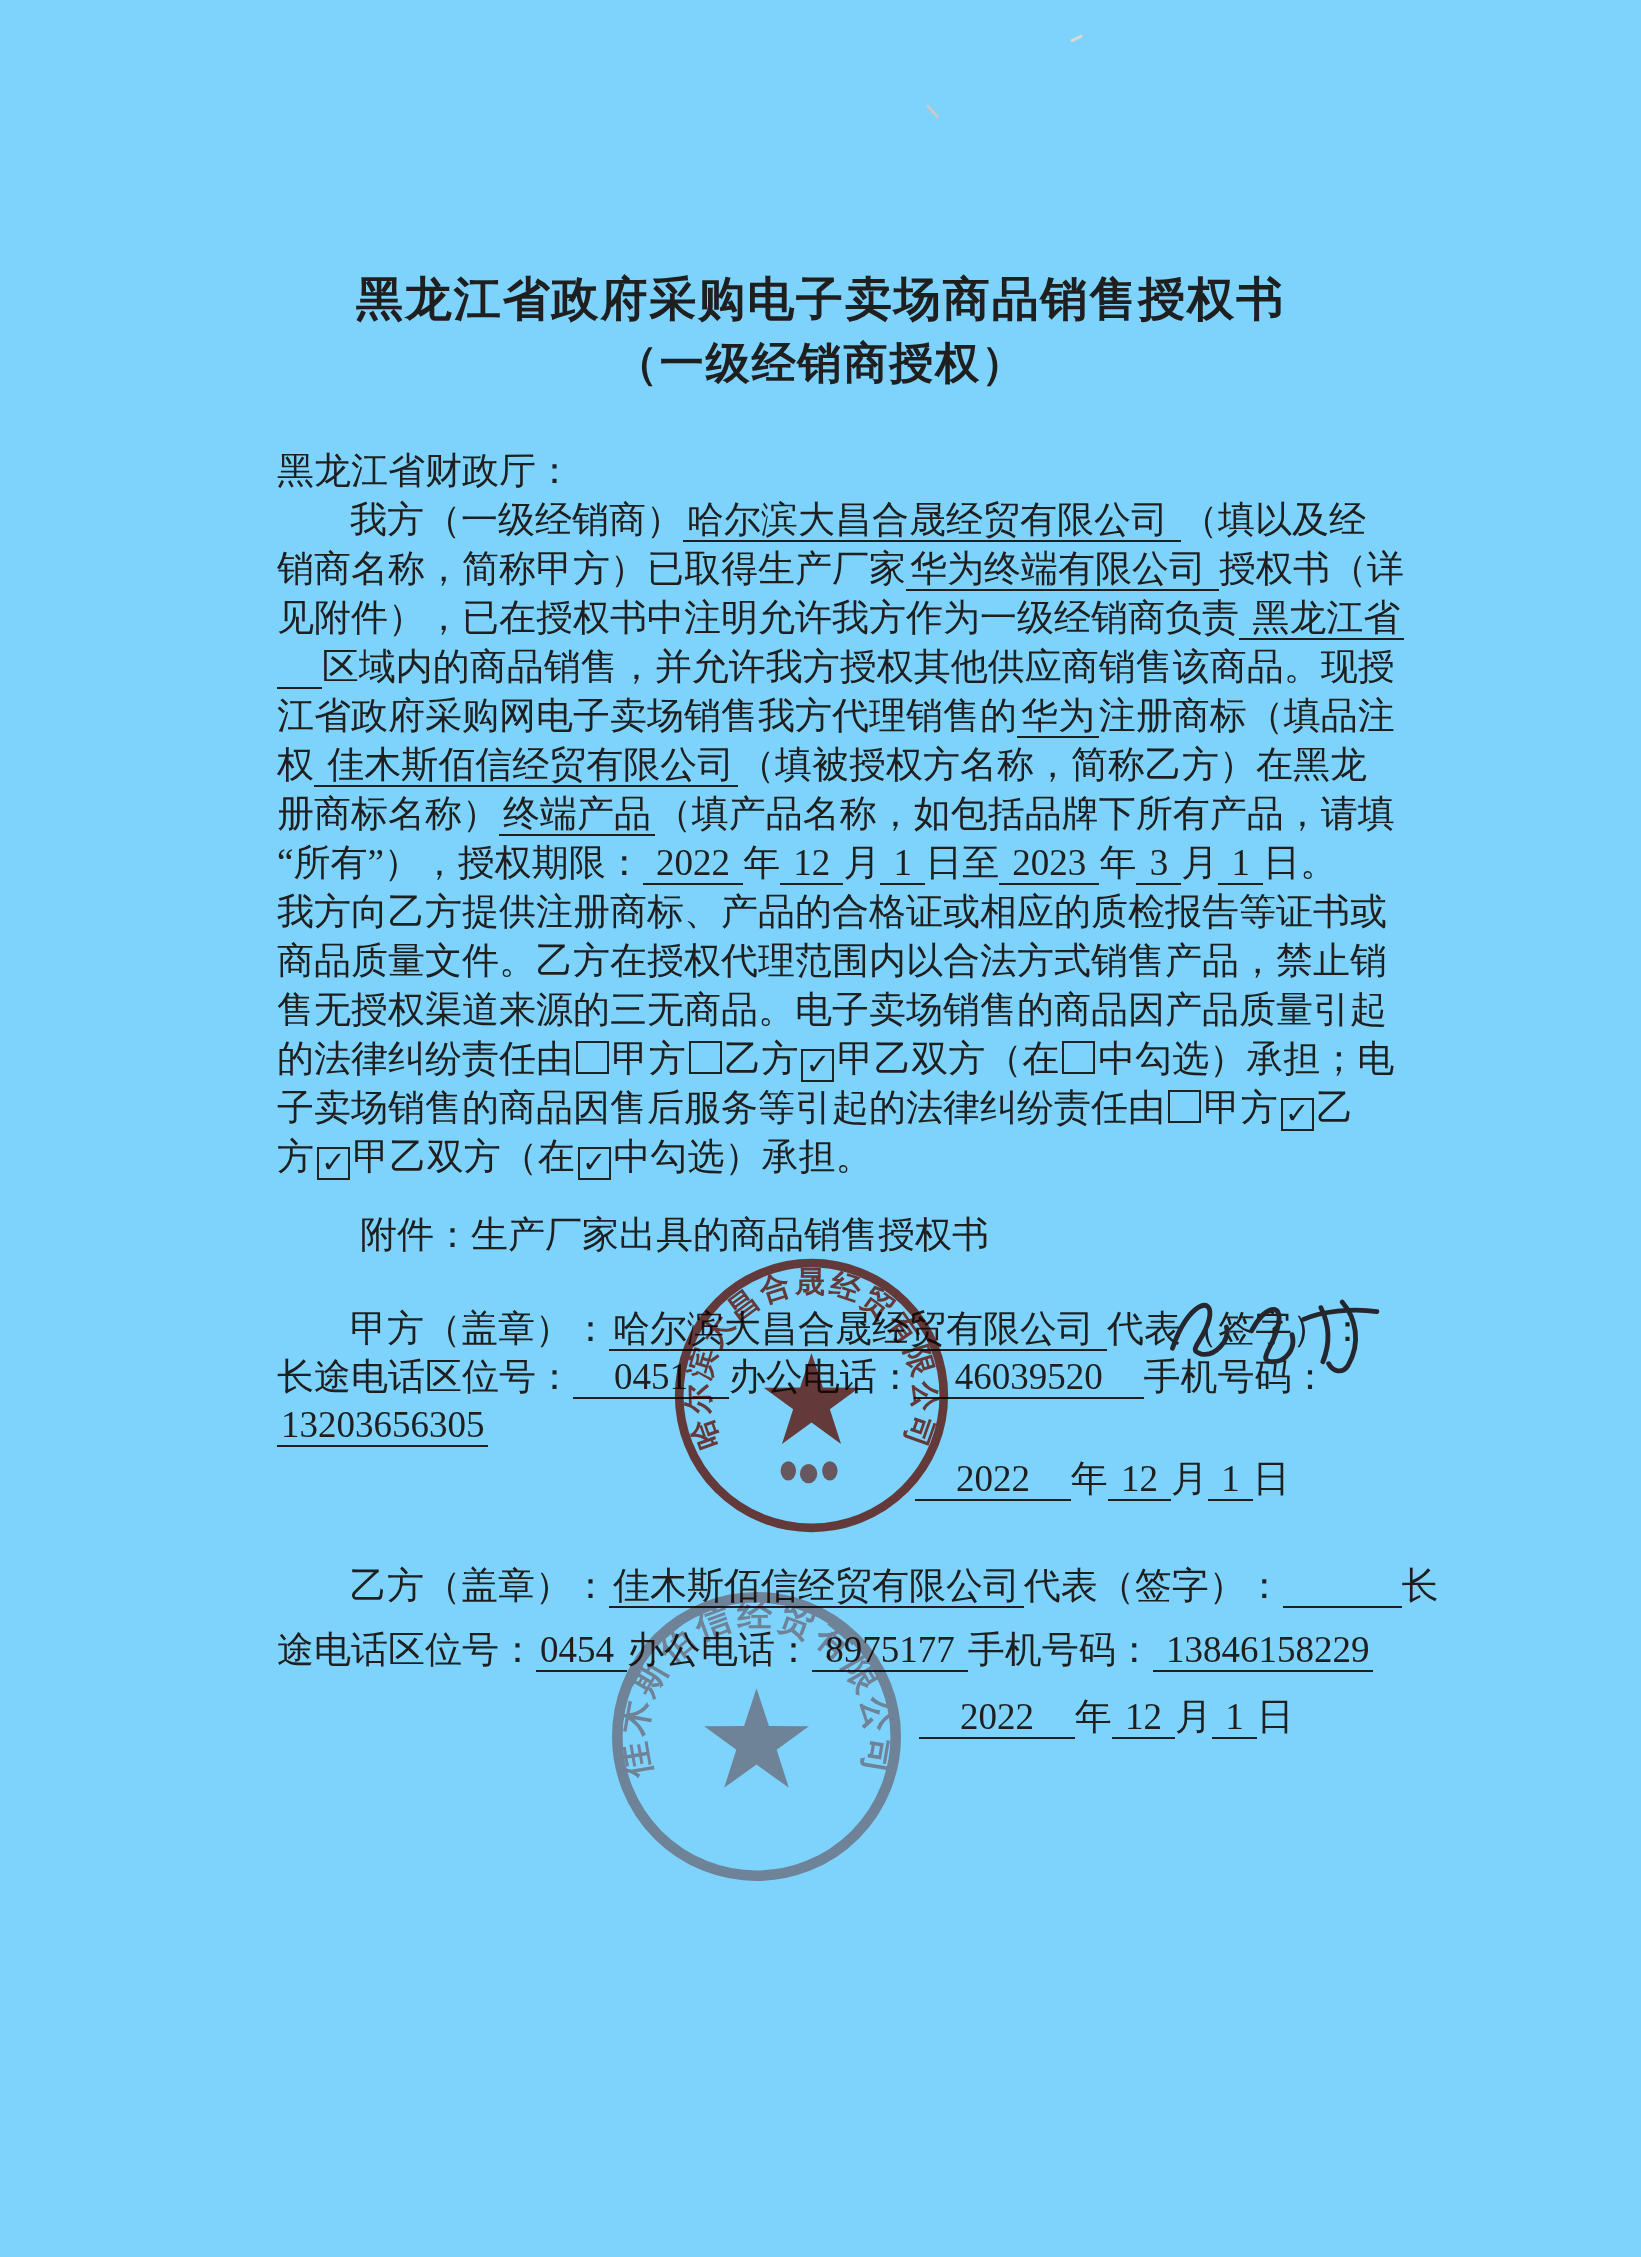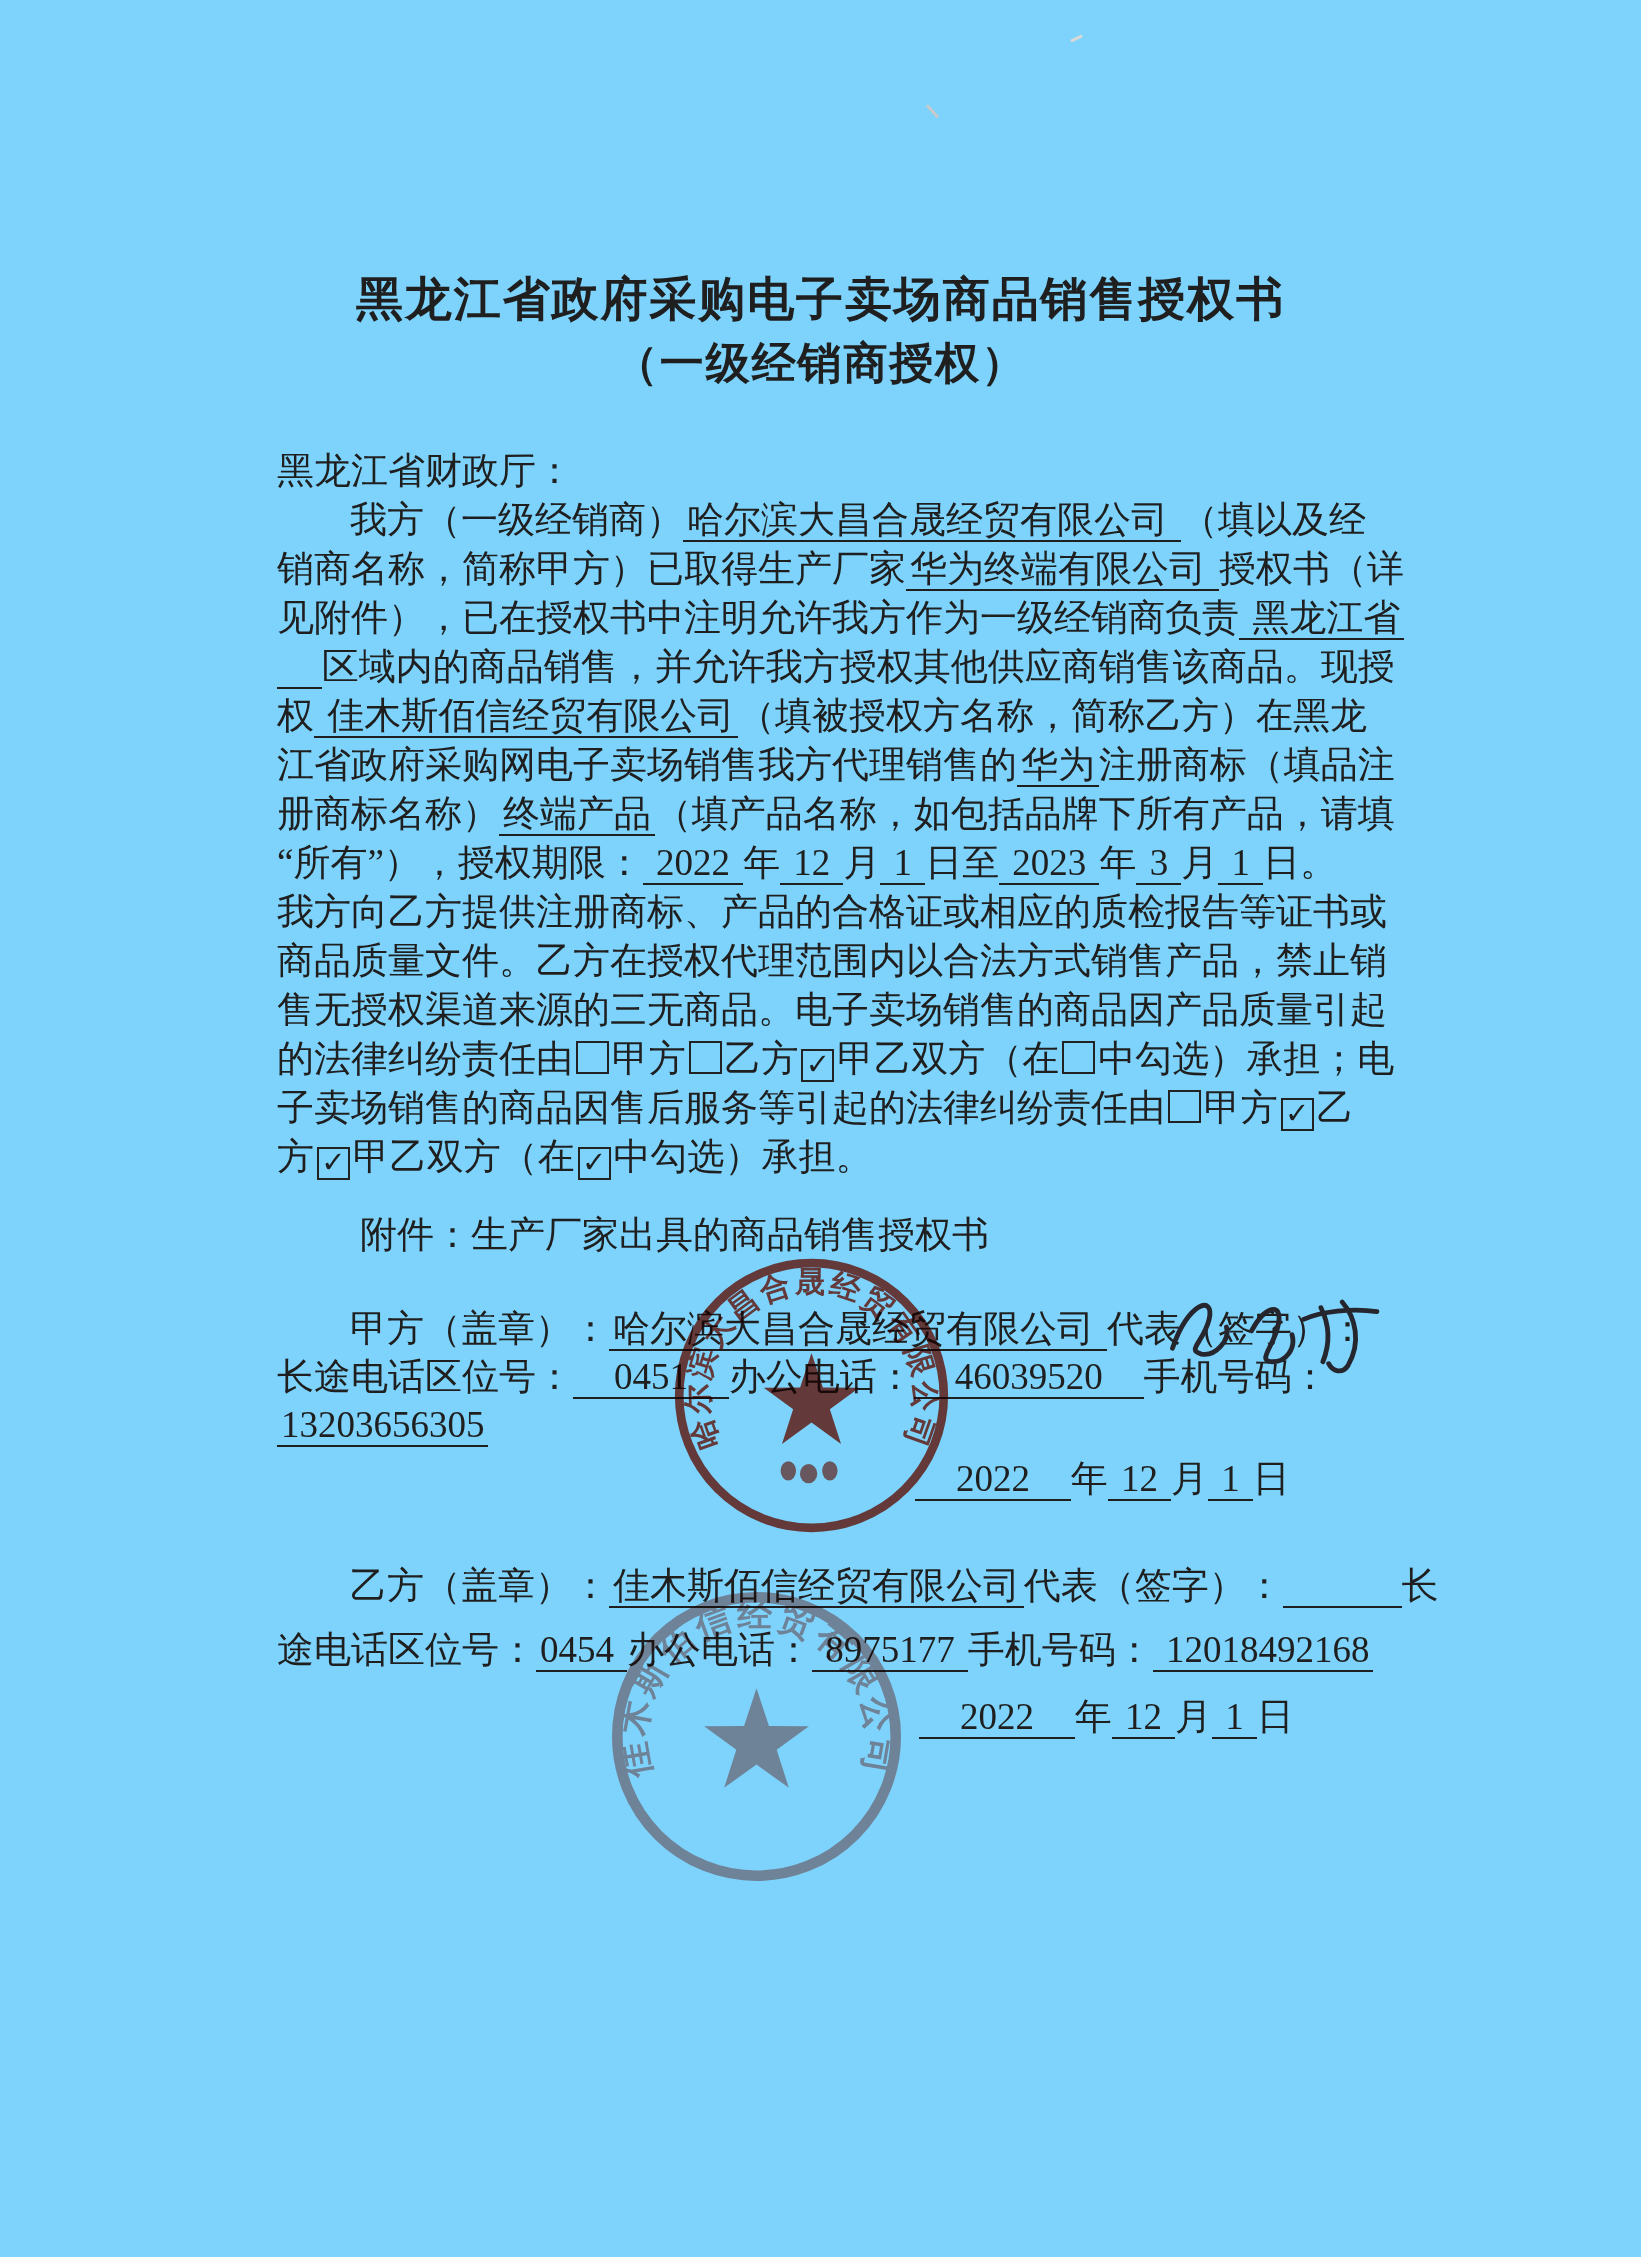--- a/index.html
+++ b/index.html
@@ -47,22 +47,22 @@
 
   <div class="title1">黑龙江省政府采购电子卖场商品销售授权书</div>
   <div class="title2">（一级经销商授权）</div>
 
   <div class="bodytext">
     <p class="ln"><span class="seg">黑龙江省财政厅：</span></p>
     <p class="ln ind"><span class="seg">我方（一级经销商）</span><span class="seg u">哈尔滨大昌合晟经贸有限公司 </span><span class="seg">（填以及经</span></p>
     <p class="ln"><span class="seg">销商名称，简称甲方）已取得生产厂家</span><span class="seg u">华为终端有限公司 </span><span class="seg">授权书（详</span></p>
     <p class="ln"><span class="seg">见附件），已在授权书中注明允许我方作为一级经销商负责</span><span class="seg u"> 黑龙江省</span></p>
     <p class="ln"><span class="seg u">　</span><span class="seg">区域内的商品销售，并允许我方授权其他供应商销售该商品。现授</span></p>
+    <p class="ln"><span class="seg">江省政府采购网电子卖场销售我方代理销售的</span><span class="seg u">华为</span><span class="seg">注册商标（填品注</span></p>
     <p class="ln"><span class="seg">权</span><span class="seg u"> 佳木斯佰信经贸有限公司</span><span class="seg">（填被授权方名称，简称乙方）在黑龙</span></p>
-    <p class="ln"><span class="seg">江省政府采购网电子卖场销售我方代理销售的</span><span class="seg u">华为</span><span class="seg">注册商标（填品注</span></p>
     <p class="ln"><span class="seg">册商标名称）</span><span class="seg u">终端产品</span><span class="seg">（填产品名称，如包括品牌下所有产品，请填</span></p>
     <p class="ln"><span class="seg">“所有”），授权期限：</span><span class="seg u"> 2022 </span><span class="seg">年</span><span class="seg u"> 12 </span><span class="seg">月</span><span class="seg u"> 1 </span><span class="seg">日至</span><span class="seg u"> 2023 </span><span class="seg">年</span><span class="seg u"> 3 </span><span class="seg">月</span><span class="seg u"> 1 </span><span class="seg">日。</span></p>
     <p class="ln"><span class="seg">我方向乙方提供注册商标、产品的合格证或相应的质检报告等证书或</span></p>
     <p class="ln"><span class="seg">商品质量文件。乙方在授权代理范围内以合法方式销售产品，禁止销</span></p>
     <p class="ln"><span class="seg">售无授权渠道来源的三无商品。电子卖场销售的商品因产品质量引起</span></p>
     <p class="ln"><span class="seg">的法律纠纷责任由</span><span class="cb"></span><span class="seg">甲方</span><span class="cb"></span><span class="seg">乙方</span><span class="cb">✓</span><span class="seg">甲乙双方（在</span><span class="cb"></span><span class="seg">中勾选）承担；电</span></p>
     <p class="ln"><span class="seg">子卖场销售的商品因售后服务等引起的法律纠纷责任由</span><span class="cb"></span><span class="seg">甲方</span><span class="cb">✓</span><span class="seg">乙</span></p>
     <p class="ln"><span class="seg">方</span><span class="cb">✓</span><span class="seg">甲乙双方（在</span><span class="cb">✓</span><span class="seg">中勾选）承担。</span></p>
   </div>
 
@@ -71,21 +71,21 @@
   <div class="partya">
     <p class="ln ind"><span class="seg">甲方（盖章）：</span><span class="seg u">哈尔滨大昌合晟经贸有限公司 </span><span class="seg">代表（签字）：</span></p>
     <p class="ln"><span class="seg">长途电话区位号：</span><span class="seg u">　0451　</span><span class="seg">办公电话：</span><span class="seg u">　46039520　</span><span class="seg">手机号码：</span></p>
     <p class="ln"><span class="seg u">13203656305</span></p>
   </div>
 
   <div class="datea"><span class="seg u">　2022　</span><span class="seg">年</span><span class="seg u"> 12 </span><span class="seg">月</span><span class="seg u"> 1 </span><span class="seg">日</span></div>
 
   <div class="partyb">
     <p class="ln ind"><span class="seg">乙方（盖章）：</span><span class="seg u">佳木斯佰信经贸有限公司</span><span class="seg">代表（签字）：</span><span class="seg u">　　　</span><span class="seg">长</span></p>
-    <p class="ln"><span class="seg">途电话区位号：</span><span class="seg u">0454 </span><span class="seg">办公电话：</span><span class="seg u"> 8975177 </span><span class="seg">手机号码：</span><span class="seg u"> 12018492168</span></p>
+    <p class="ln"><span class="seg">途电话区位号：</span><span class="seg u">0454 </span><span class="seg">办公电话：</span><span class="seg u"> 8975177 </span><span class="seg">手机号码：</span><span class="seg u"> 13846158229</span></p>
   </div>
 
   <div class="dateb"><span class="seg u">　2022　</span><span class="seg">年</span><span class="seg u"> 12 </span><span class="seg">月</span><span class="seg u"> 1 </span><span class="seg">日</span></div>
 
   <svg class="sig" width="241" height="111" viewBox="0 0 250 115" title="刘达刚">
     <g fill="none" stroke="#26262e" stroke-width="5" stroke-linecap="round" stroke-linejoin="round">
       <path d="M14,78 C30,30 58,22 52,48 C46,72 28,80 44,84 C58,87 74,70 70,56"></path>
       <path d="M96,60 C110,34 128,30 124,52 C120,76 100,92 118,92 C132,92 142,78 138,64"></path>
       <path d="M168,36 C176,52 178,72 170,92"></path>
       <path d="M190,30 C204,46 210,72 196,96 C190,105 180,102 176,94"></path>

